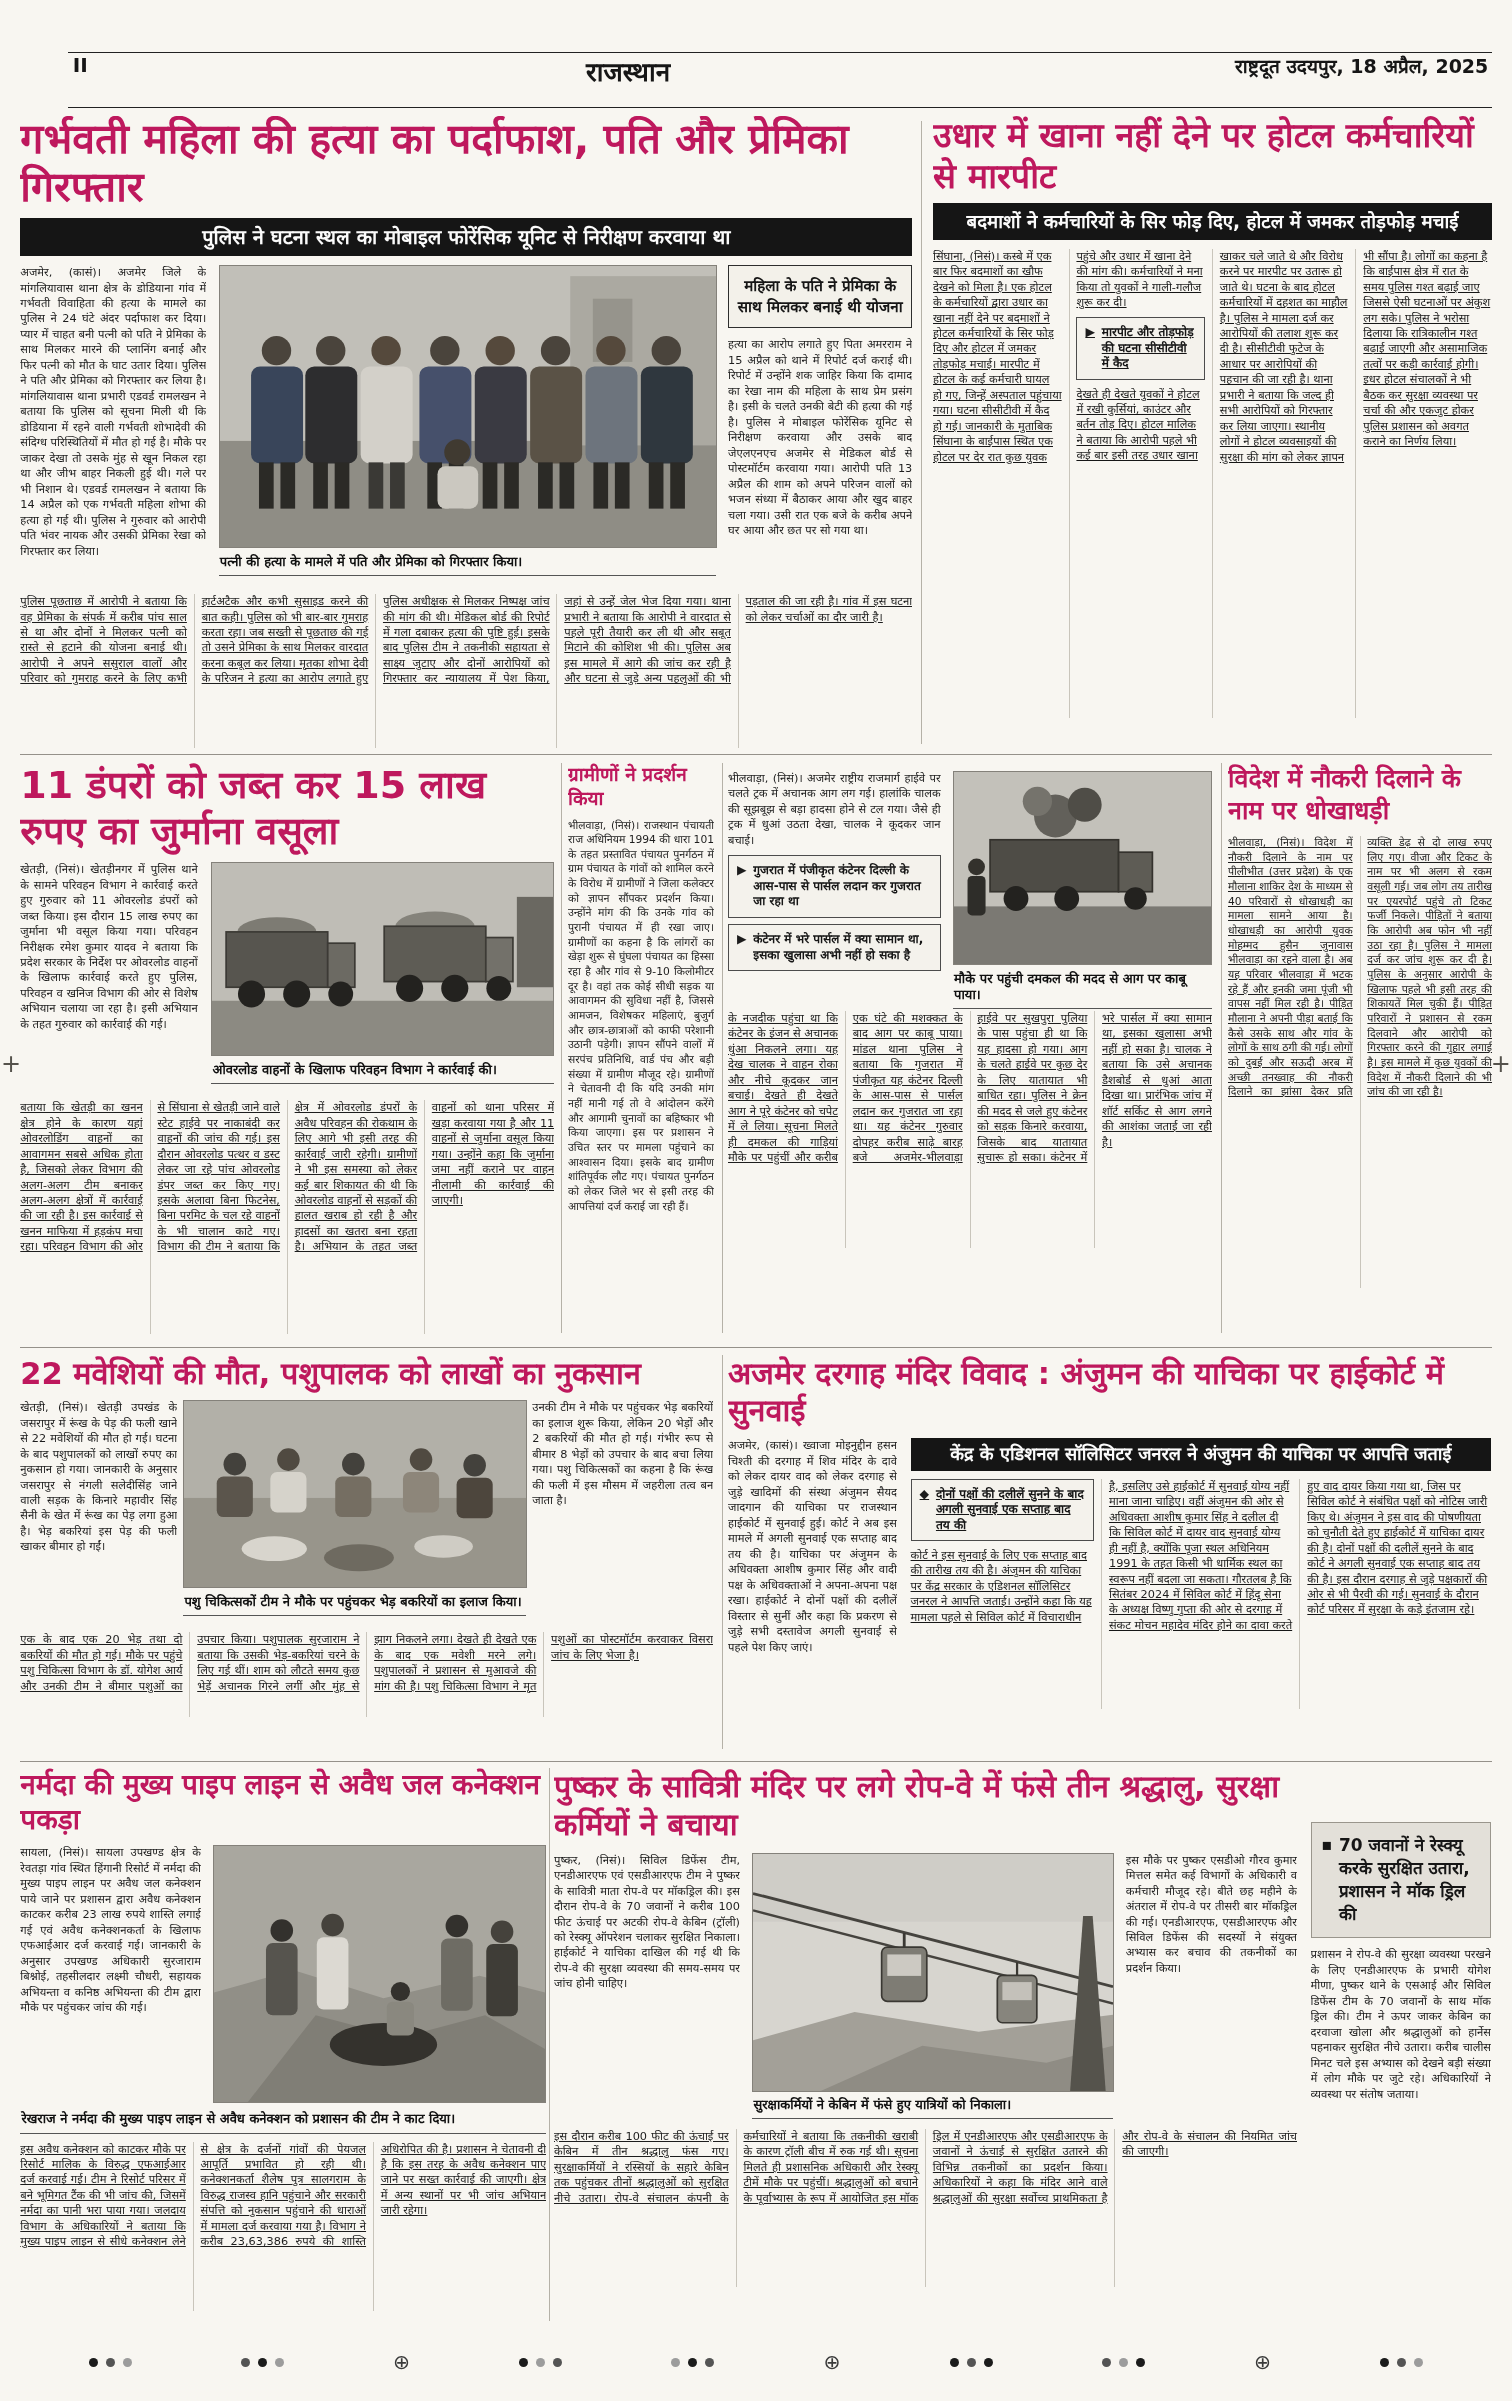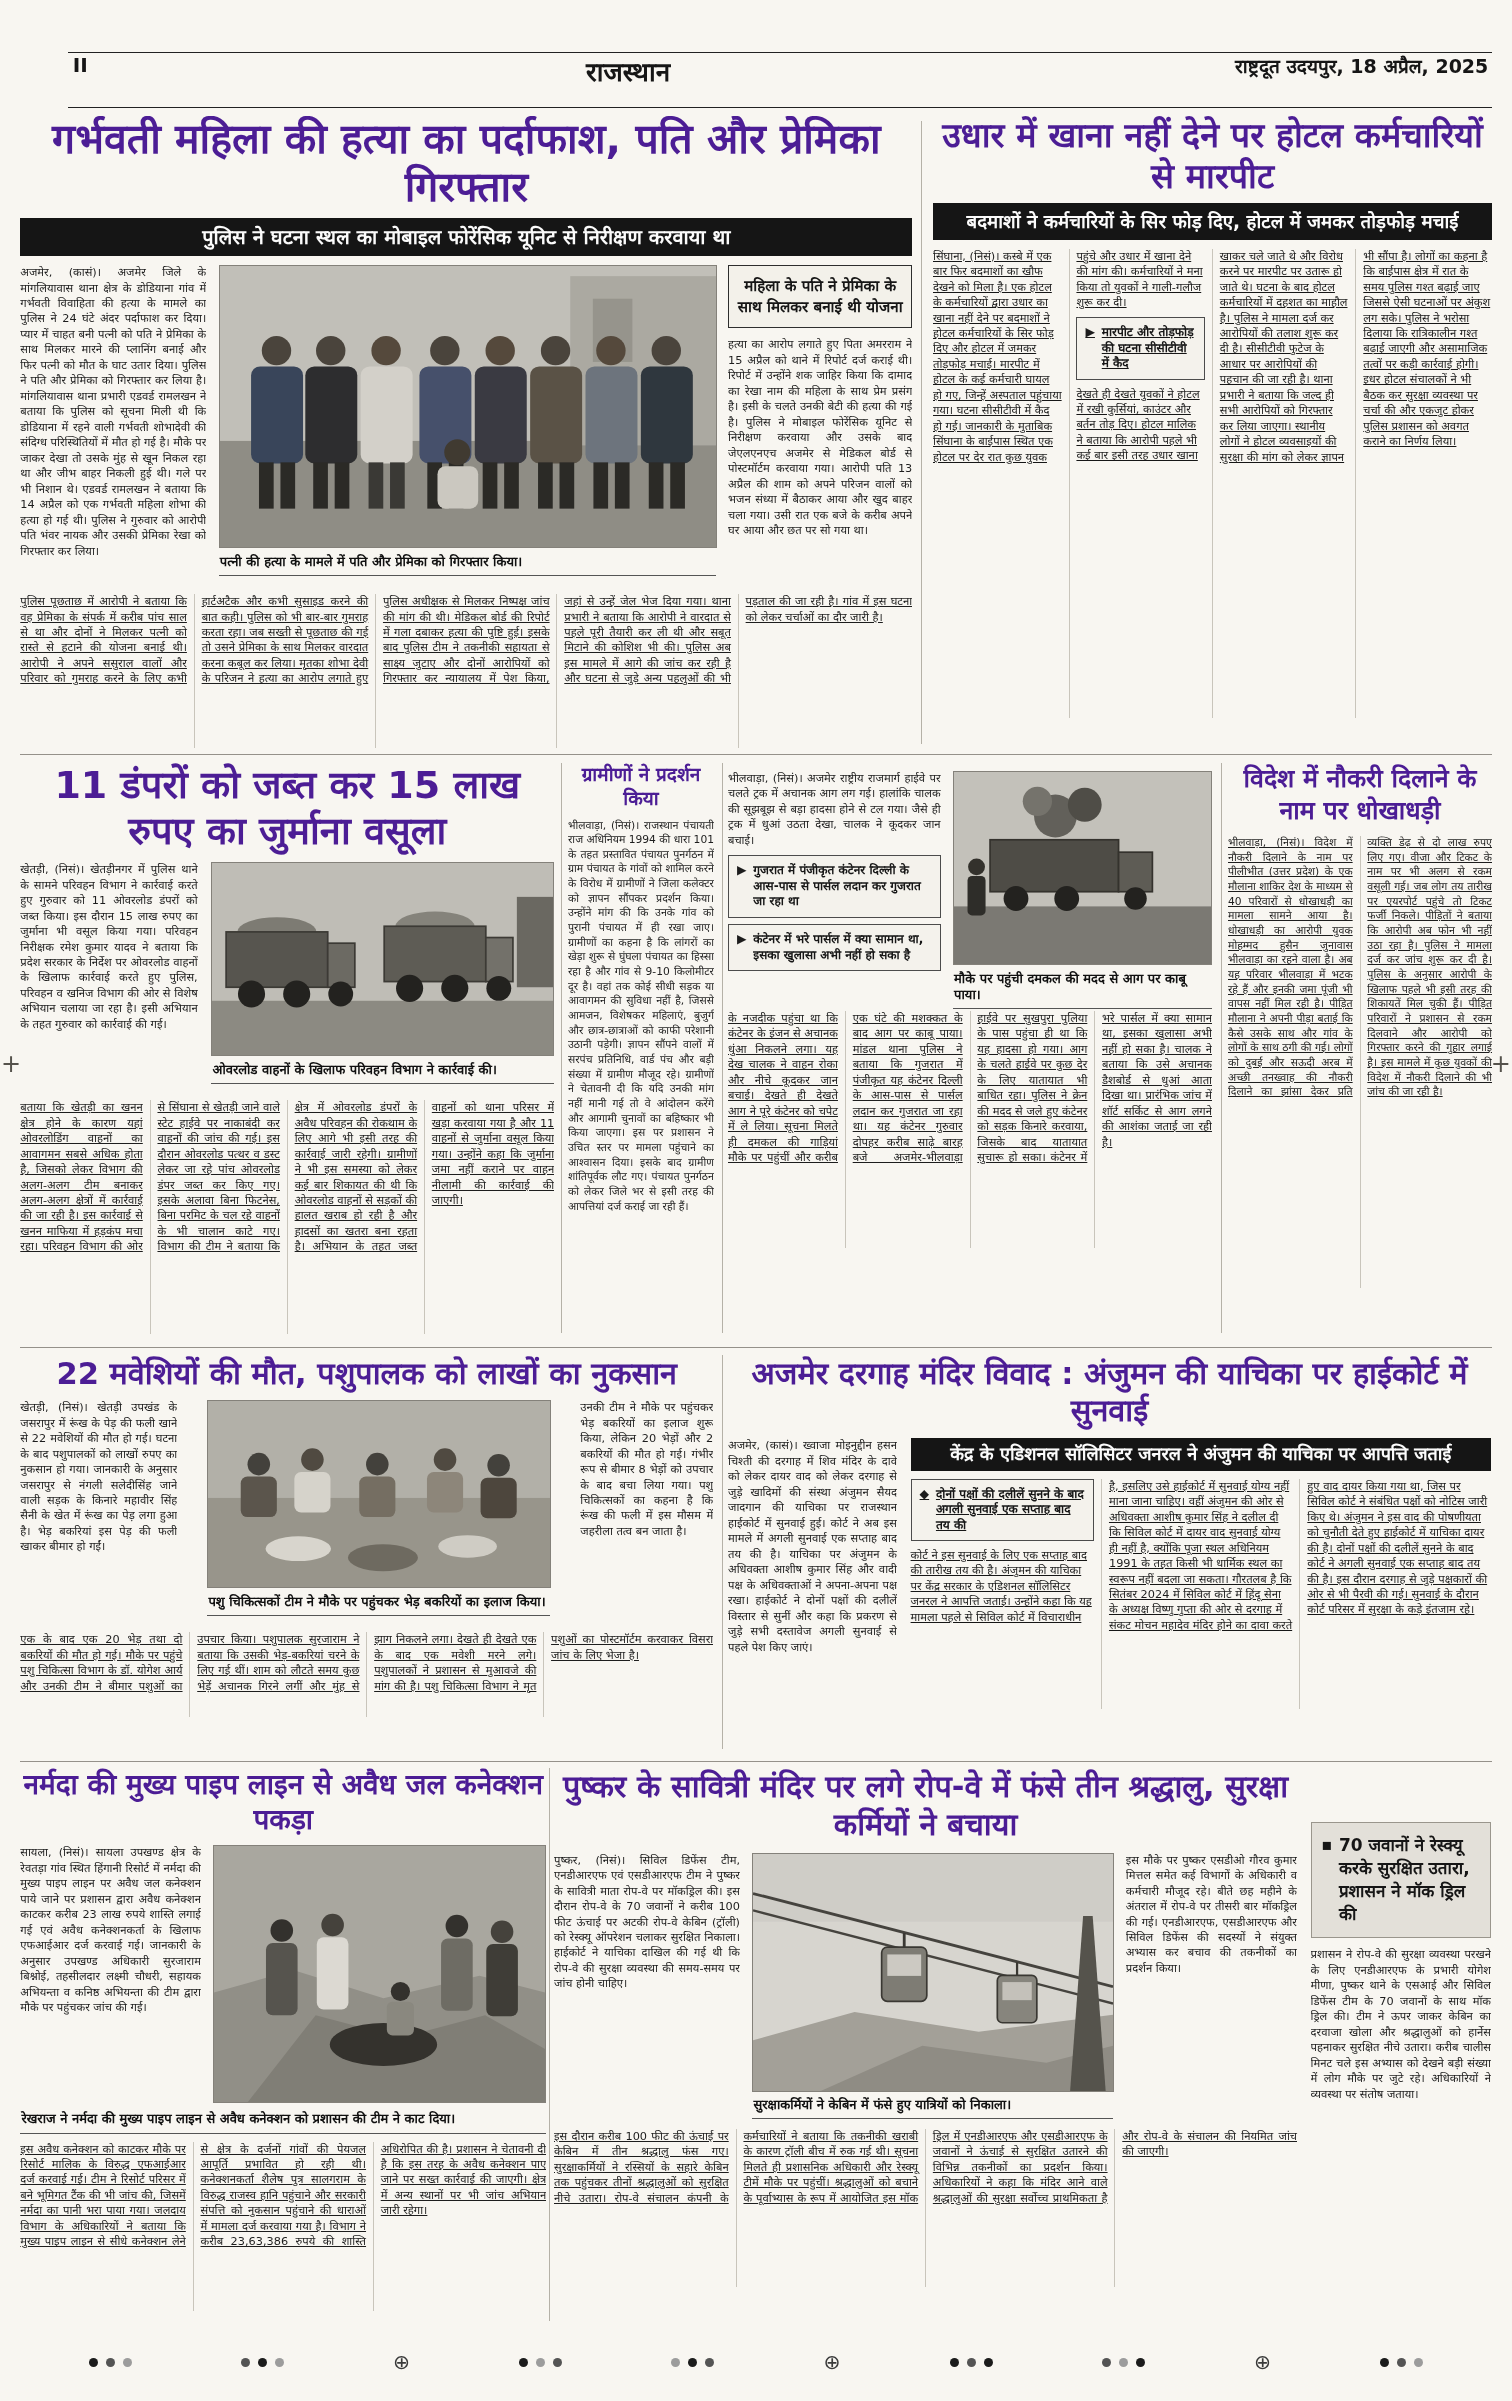--- a/index.html
+++ b/index.html
@@ -1,19 +1,19 @@
 <!DOCTYPE html>
 <html lang="hi" style="font-size:9px"><head>
 <meta charset="utf-8">
 <style>
   html,body{margin:0;padding:0;}
   .page{position:relative;width:1512px;height:2401px;background:#f8f6f1;color:#161616;
         font-family:"DejaVu Sans","Liberation Sans",sans-serif;overflow:hidden;}
   .a{position:absolute;overflow:hidden;}
-  .hl{font-weight:700;text-align:center;margin:0;color:#4c1d95;}
+  .hl{font-weight:700;margin:0;color:#be185d;}
   .body-t{text-align:justify;font-size:11.3px;line-height:1.37;color:#1d1d1d;}
   .colblock{column-gap:14.7px;column-rule:0.6px solid #c9c5bb;text-decoration:underline;}
   .c2{column-count:2}.c3{column-count:3}.c4{column-count:4}.c5{column-count:5}
   .rev{background:#151515;color:#fbfbfb;font-weight:700;text-align:center;}
   .cap{font-weight:700;font-size:13px;line-height:1.28;padding:5.6px 1.1px 4.5px;color:#101010;margin:0;}
   .photo{display:block;border:0.6px solid #84817a;background:#c6c4bd;}
   .nbox{border:1.1px solid #2e2e2e;font-weight:700;text-align:center;background:#f3f1ea;}
   .bbox{border:1.1px solid #4c4c4c;font-weight:700;display:flex;gap:6.8px;align-items:flex-start;
         font-size:12px;line-height:1.3;padding:6.8px 8px;background:#f4f2ec;break-inside:avoid;}
   .bbox .mark{font-size:12.4px;line-height:1.2;color:#1c1c1c;}
@@ -185,21 +185,21 @@
     <div class="body-t colblock c4" style="margin-top:8px;height:237px;">के नजदीक पहुंचा था कि कंटेनर के इंजन से अचानक धुंआ निकलने लगा। यह देख चालक ने वाहन रोका और नीचे कूदकर जान बचाई। देखते ही देखते आग ने पूरे कंटेनर को चपेट में ले लिया। सूचना मिलते ही दमकल की गाड़ियां मौके पर पहुंचीं और करीब एक घंटे की मशक्कत के बाद आग पर काबू पाया। मांडल थाना पुलिस ने बताया कि गुजरात में पंजीकृत यह कंटेनर दिल्ली के आस-पास से पार्सल लदान कर गुजरात जा रहा था। यह कंटेनर गुरुवार दोपहर करीब साढ़े बारह बजे अजमेर-भीलवाड़ा हाईवे पर सुखपुरा पुलिया के पास पहुंचा ही था कि यह हादसा हो गया। आग के चलते हाईवे पर कुछ देर के लिए यातायात भी बाधित रहा। पुलिस ने क्रेन की मदद से जले हुए कंटेनर को सड़क किनारे करवाया, जिसके बाद यातायात सुचारू हो सका। कंटेनर में भरे पार्सल में क्या सामान था, इसका खुलासा अभी नहीं हो सका है। चालक ने बताया कि उसे अचानक डैशबोर्ड से धुआं आता दिखा था। प्रारंभिक जांच में शॉर्ट सर्किट से आग लगने की आशंका जताई जा रही है।</div>
   </section>
 
   <section class="a" style="left:1228px;top:763px;width:264px;height:571px;">
     <h1 class="hl" style="font-size:25px;line-height:1.28;">विदेश में नौकरी दिलाने के नाम पर धोखाधड़ी</h1>
     <div class="body-t colblock c2" style="margin-top:9px;height:452px;font-size:10.7px;">भीलवाड़ा, (निसं)। विदेश में नौकरी दिलाने के नाम पर पीलीभीत (उत्तर प्रदेश) के एक मौलाना शाकिर देश के माध्यम से 40 परिवारों से धोखाधड़ी का मामला सामने आया है। धोखाधड़ी का आरोपी युवक मोहम्मद हुसैन जुनावास भीलवाड़ा का रहने वाला है। अब यह परिवार भीलवाड़ा में भटक रहे हैं और इनकी जमा पूंजी भी वापस नहीं मिल रही है। पीड़ित मौलाना ने अपनी पीड़ा बताई कि कैसे उसके साथ और गांव के लोगों के साथ ठगी की गई। लोगों को दुबई और सऊदी अरब में अच्छी तनख्वाह की नौकरी दिलाने का झांसा देकर प्रति व्यक्ति डेढ़ से दो लाख रुपए लिए गए। वीजा और टिकट के नाम पर भी अलग से रकम वसूली गई। जब लोग तय तारीख पर एयरपोर्ट पहुंचे तो टिकट फर्जी निकले। पीड़ितों ने बताया कि आरोपी अब फोन भी नहीं उठा रहा है। पुलिस ने मामला दर्ज कर जांच शुरू कर दी है। पुलिस के अनुसार आरोपी के खिलाफ पहले भी इसी तरह की शिकायतें मिल चुकी हैं। पीड़ित परिवारों ने प्रशासन से रकम दिलवाने और आरोपी को गिरफ्तार करने की गुहार लगाई है। इस मामले में कुछ युवकों की विदेश में नौकरी दिलाने की भी जांच की जा रही है।</div>
   </section>
 
   <section class="a" style="left:20.3px;top:1355px;width:693px;height:396px;">
     <h1 class="hl" style="font-size:30.5px;line-height:1.22;">22 मवेशियों की मौत, पशुपालक को लाखों का नुकसान</h1>
-    <div style="display:flex;gap:30px;margin-top:8px;height:224px;">
+    <div style="display:flex;gap:6px;margin-top:8px;height:224px;">
       <div class="body-t" style="width:157px;overflow:hidden;">खेतड़ी, (निसं)। खेतड़ी उपखंड के जसरापुर में रूंख के पेड़ की फली खाने से 22 मवेशियों की मौत हो गई। घटना के बाद पशुपालकों को लाखों रुपए का नुकसान हो गया। जानकारी के अनुसार जसरापुर से नंगली सलेदीसिंह जाने वाली सड़क के किनारे महावीर सिंह सैनी के खेत में रूंख का पेड़ लगा हुआ है। भेड़ बकरियां इस पेड़ की फली खाकर बीमार हो गईं।</div>
       <figure style="width:343px;">
         <svg class="photo" width="342" height="186" viewBox="0 0 606 330" preserveAspectRatio="none" role="img">
           <rect width="606" height="330" fill="#b2b0a8"></rect>
           <rect y="172" width="606" height="158" fill="#98958b"></rect>
           <circle cx="90" cy="112" r="20" fill="#43413c"></circle>
             <rect x="58" y="134" width="64" height="72" rx="12" fill="#5b554c"></rect>
           <circle cx="185" cy="104" r="20" fill="#504a41"></circle>
             <rect x="153" y="126" width="64" height="72" rx="12" fill="#d6d3cb"></rect>
           <circle cx="300" cy="112" r="20" fill="#43413c"></circle>

